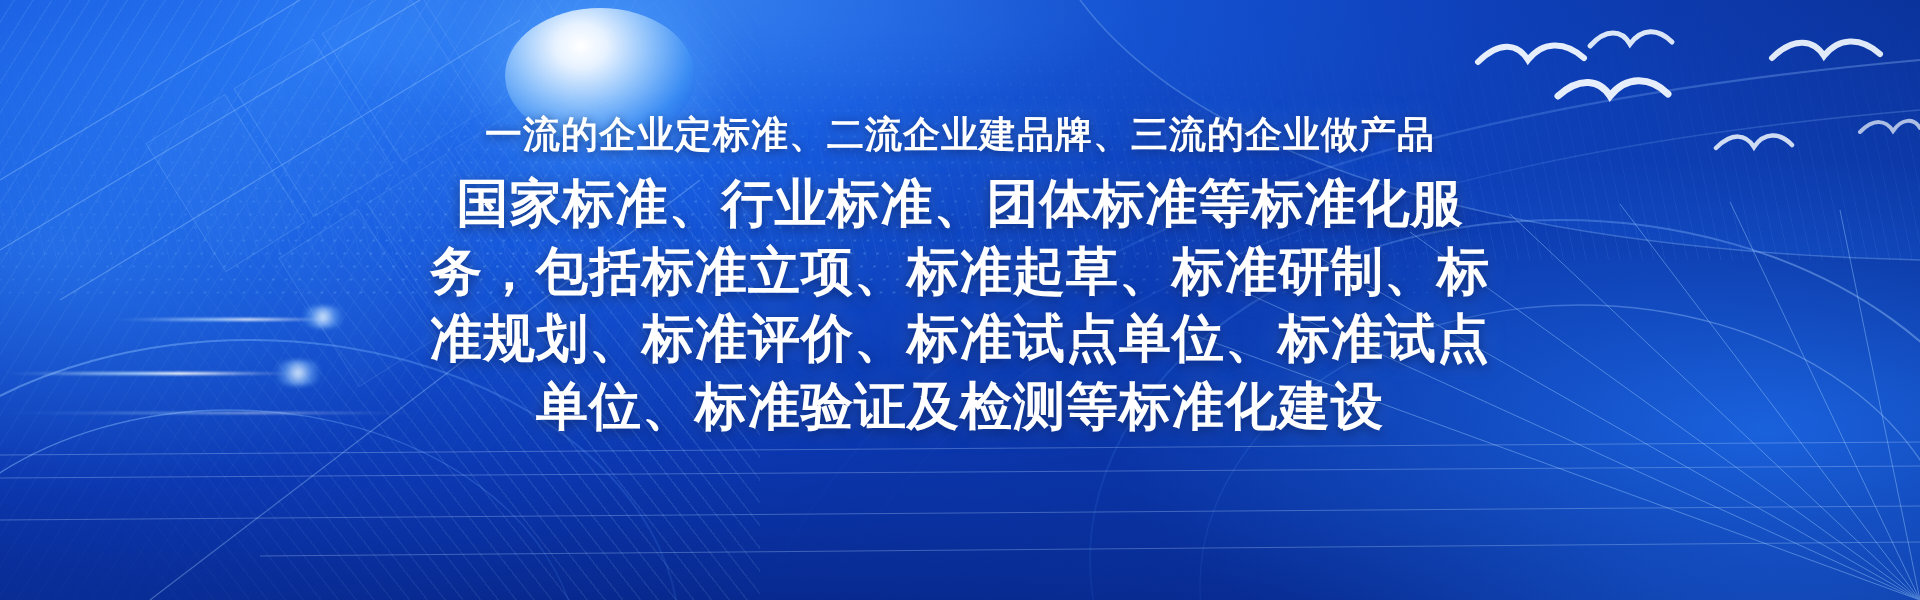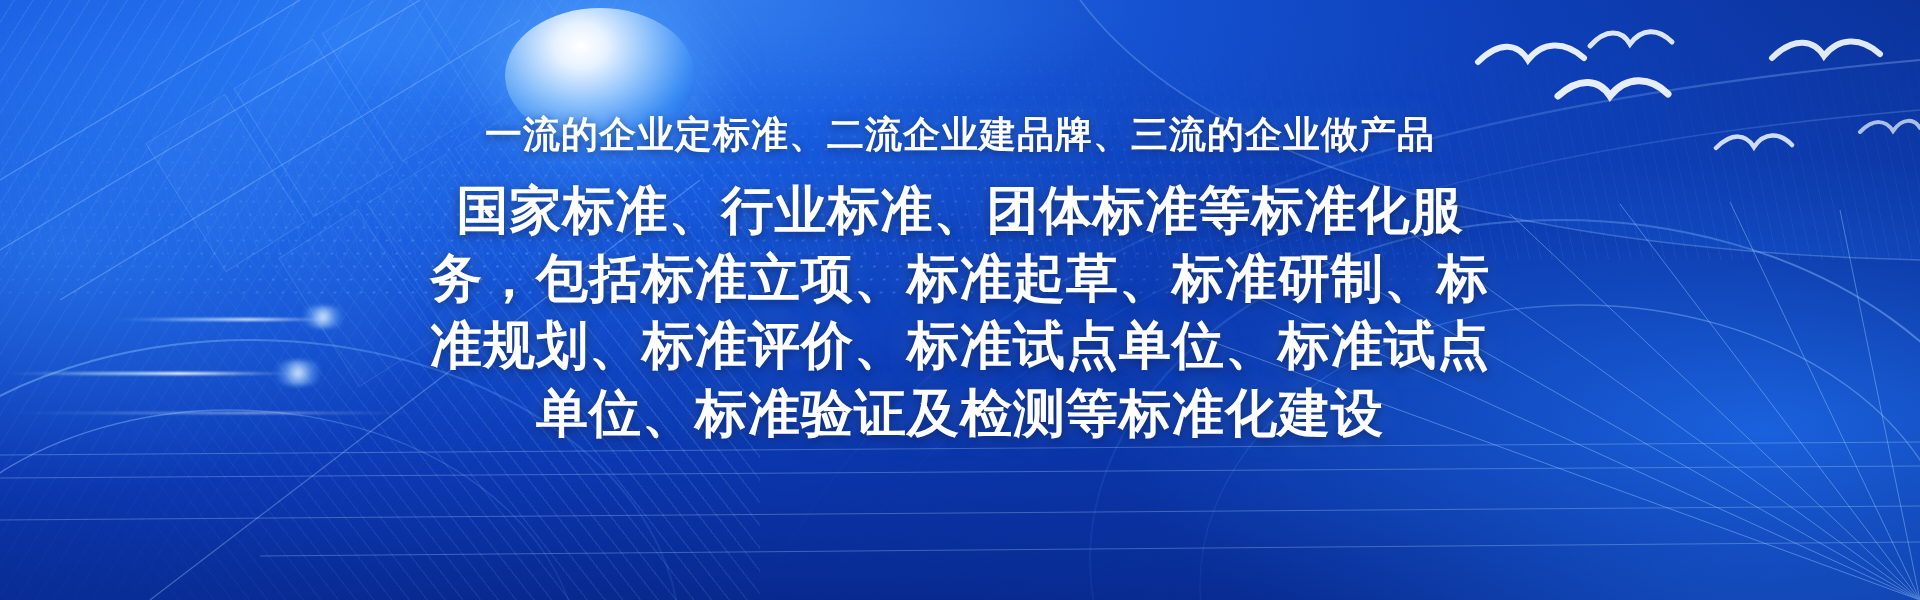--- a/index.html
+++ b/index.html
@@ -112,21 +112,21 @@
     position:absolute;left:0;top:0;width:1920px;height:600px;
     display:flex;flex-direction:column;align-items:center;
   }
   .subtitle{
     margin-top:112px;
     font-size:37px;font-weight:700;color:#ffffff;letter-spacing:1px;
     line-height:1.25;white-space:nowrap;
     text-shadow:0 2px 10px rgba(0,20,80,.65), 0 0 24px rgba(120,190,255,.35);
   }
   .headline{
-    margin-top:19px;
+    margin-top:12px;
     width:1060px;text-align:center;
     font-size:52px;font-weight:700;color:#ffffff;
     line-height:1.30;letter-spacing:1px;
     text-shadow:0 3px 12px rgba(0,20,80,.70), 0 0 26px rgba(120,190,255,.30);
   }
 </style>
 </head>
 <body>
 
 <div class="banner">

